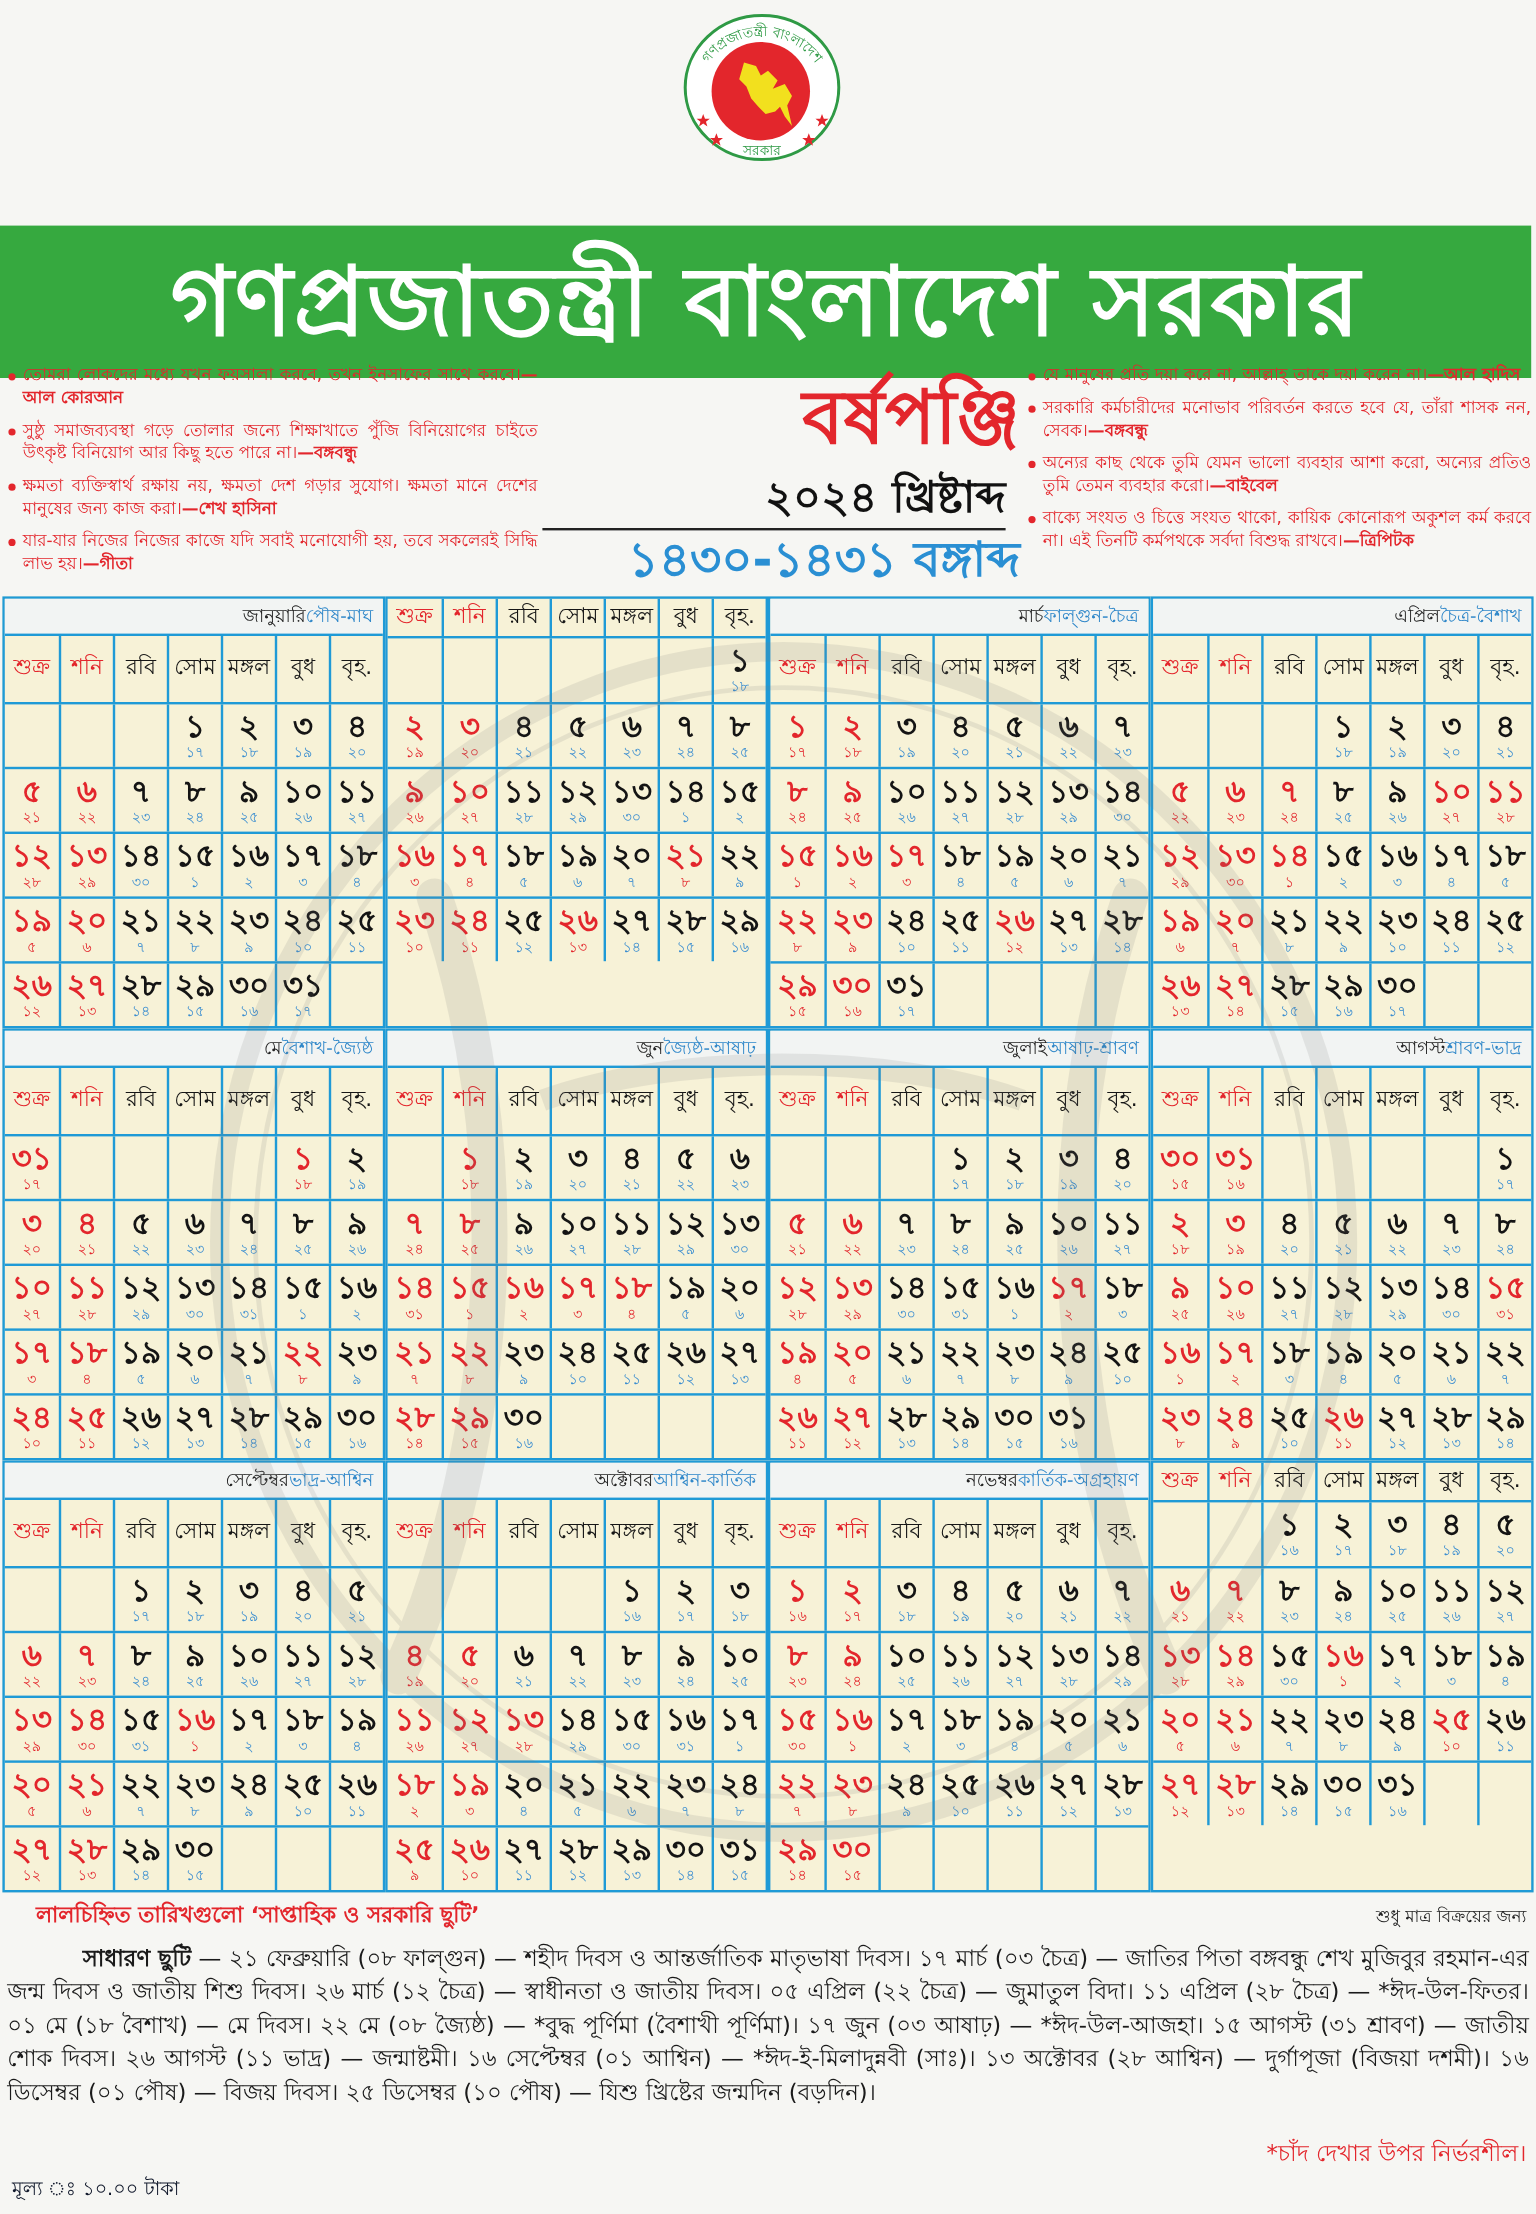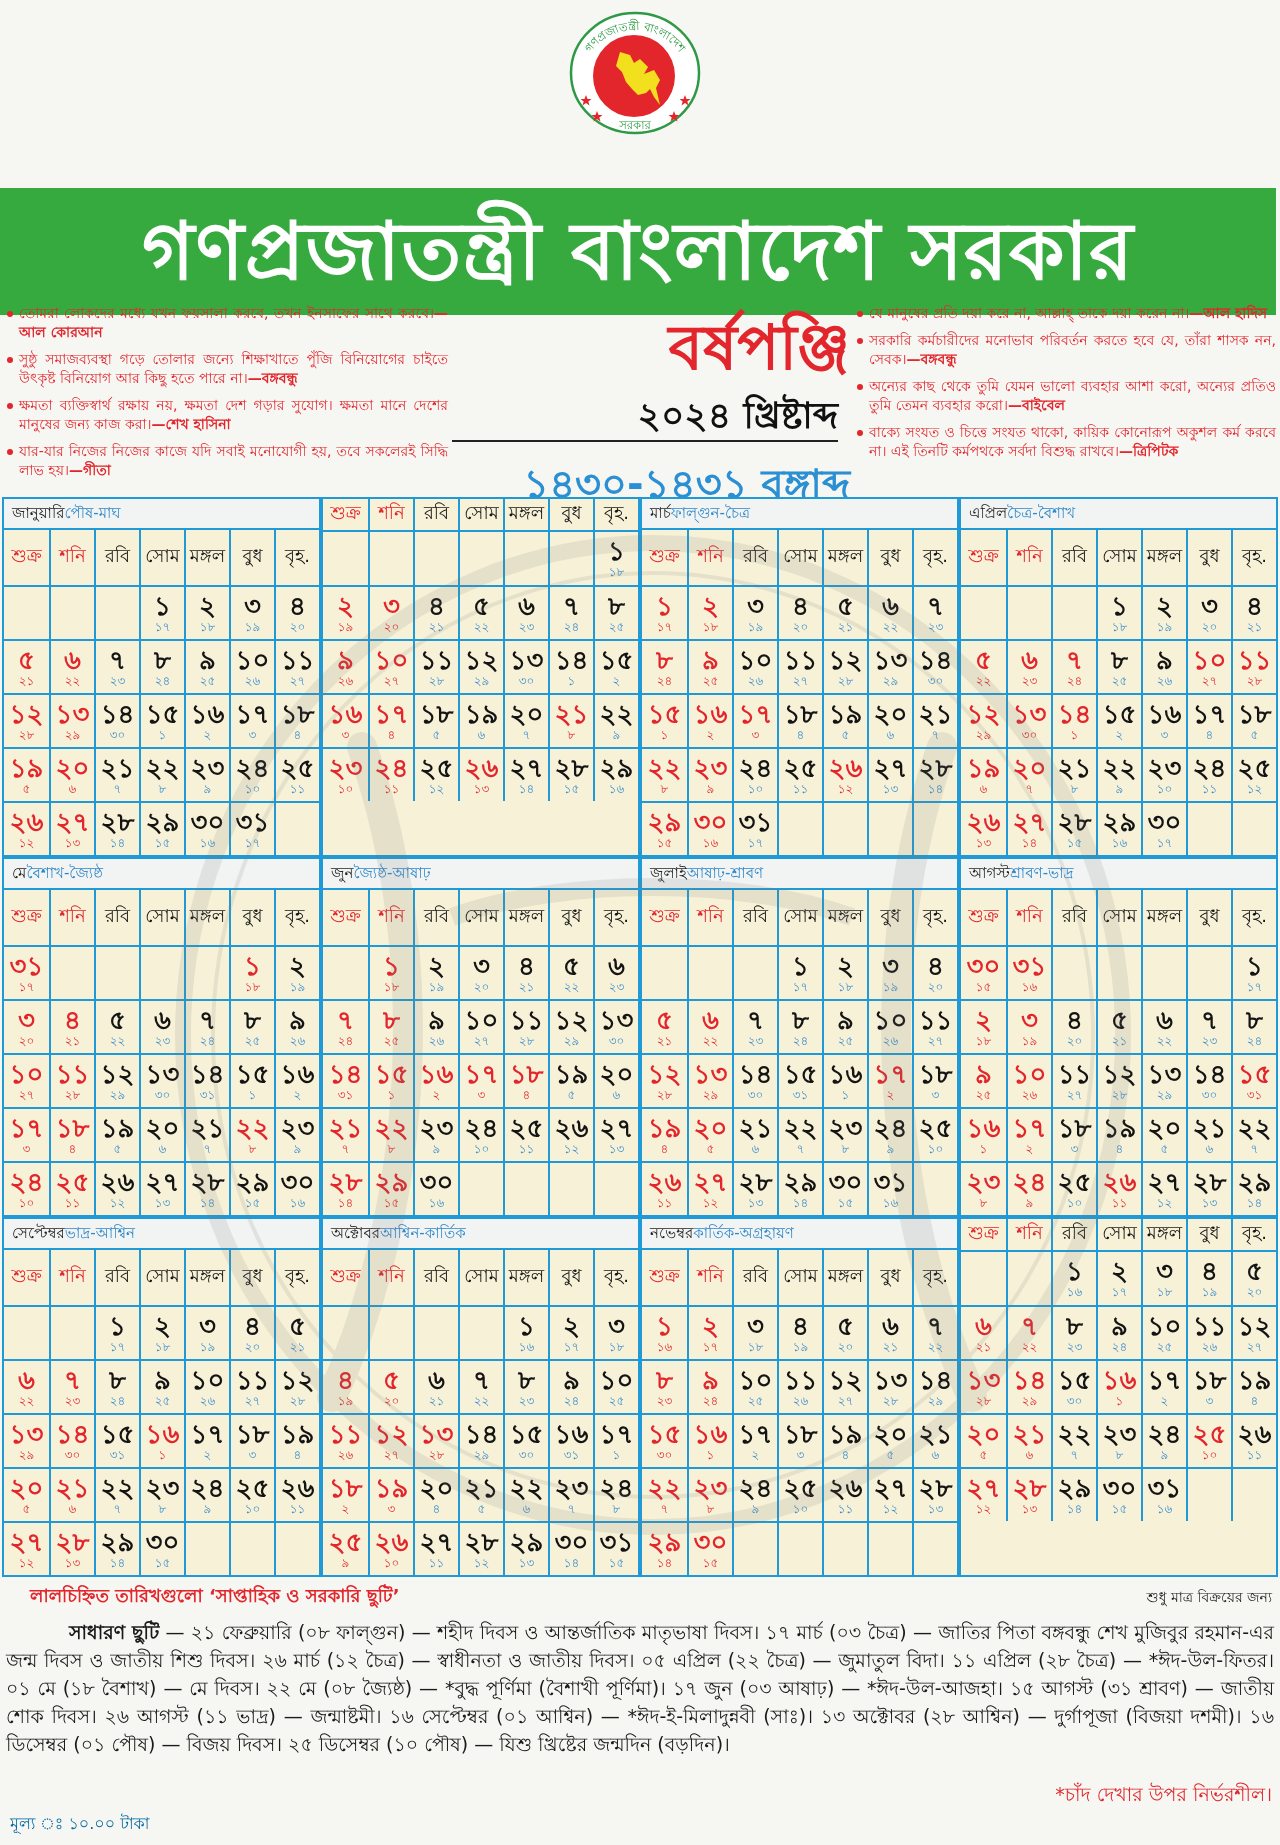--- a/index.html
+++ b/index.html
@@ -28,30 +28,30 @@
   .quotes-left{left:6px;width:442px;}
   .quotes-right{left:856px;width:420px;}
   .quote{position:relative;padding-left:13px;color:var(--red);font-size:14px;line-height:19px;
     margin-bottom:8px;text-align:justify;}
   .quote .bullet{position:absolute;left:1px;top:7px;width:6px;height:6px;border-radius:50%;background:var(--red);}
   .quote-source{font-weight:bold;}
 
   
   .title-block{left:440px;top:312px;width:410px;text-align:right;}
   .title-main{font-size:62px;font-weight:bold;color:var(--red);line-height:72px;white-space:nowrap;}
-  .title-year{font-size:36px;font-weight:bold;color:#111;line-height:44px;margin:10px 12px 17px;
+  .title-year{font-size:36px;font-weight:bold;color:#111;line-height:44px;margin:10px 12px 0;
     border-bottom:2px solid #222;padding-bottom:2px;white-space:nowrap;}
   .title-bangla-year{font-size:40px;font-weight:bold;color:var(--titleblue);line-height:50px;white-space:nowrap;}
 
   
   .calendar{left:2px;top:497px;width:1276px;height:1080px;display:grid;
     grid-template-columns:repeat(4,319px);grid-template-rows:repeat(3,360px);}
   .month{box-sizing:border-box;border:2px solid var(--grid);background:var(--cream);
     display:grid;grid-template-rows:31px 55px repeat(5,54px);}
-  .month-header{display:flex;justify-content:flex-start;align-items:center;
+  .month-header{display:flex;justify-content:flex-end;align-items:center;
     padding:0 8px;background:#f2f4f3;border-bottom:2px solid var(--grid);font-size:15px;white-space:nowrap;overflow:hidden;}
   .month-name{color:#222;}
   .month-bangla{color:#2f87c9;}
   .week-row{display:grid;grid-template-columns:repeat(7,1fr);}
   .week-row + .week-row{border-top:2px solid var(--grid);}
   .cell{box-sizing:border-box;display:flex;flex-direction:column;align-items:center;justify-content:center;overflow:hidden;}
   .cell + .cell{border-left:2px solid var(--grid);}
   .weekday{font-size:18px;color:#161616;white-space:nowrap;}
   .weekday.red{color:var(--red);}
   .day{font-size:26px;font-weight:bold;line-height:28px;color:#141414;}
@@ -64,21 +64,21 @@
   .legend{left:30px;top:1582px;color:var(--red);font-size:18px;font-weight:bold;white-space:nowrap;}
   .sale-note{right:8px;top:1586px;font-size:14px;color:#222;white-space:nowrap;}
   .holidays-para{left:6px;top:1618px;width:1268px;font-size:19px;line-height:28px;text-align:justify;
     text-indent:26px;color:#1a1a1a;}
   .holidays-lead{font-weight:bold;margin-left:37px;}
   .holidays-lead::after{content:" — ";font-weight:normal;}
   .h-bn::before{content:" (";}
   .h-bn::after{content:") — ";}
   .h-name::after{content:"। ";}
   .moon-note{right:8px;top:1780px;color:var(--red);font-size:19px;white-space:nowrap;}
-  .price{left:10px;top:1811px;font-size:16px;color:#0369a1;white-space:nowrap;}
+  .price{left:10px;top:1811px;font-size:16px;color:#0f172a;white-space:nowrap;}
 </style>
 </head>
 <body>
 
 <div class="abs emblem">
   <svg viewBox="0 0 136 132">
     <defs>
       <path id="emblem-top-arc" d="M 14 72 A 53 50 0 0 1 120 72"></path>
     </defs>
     <ellipse cx="67" cy="65" rx="64" ry="60" fill="#ffffff" stroke="#2f9a45" stroke-width="2.5"></ellipse>

